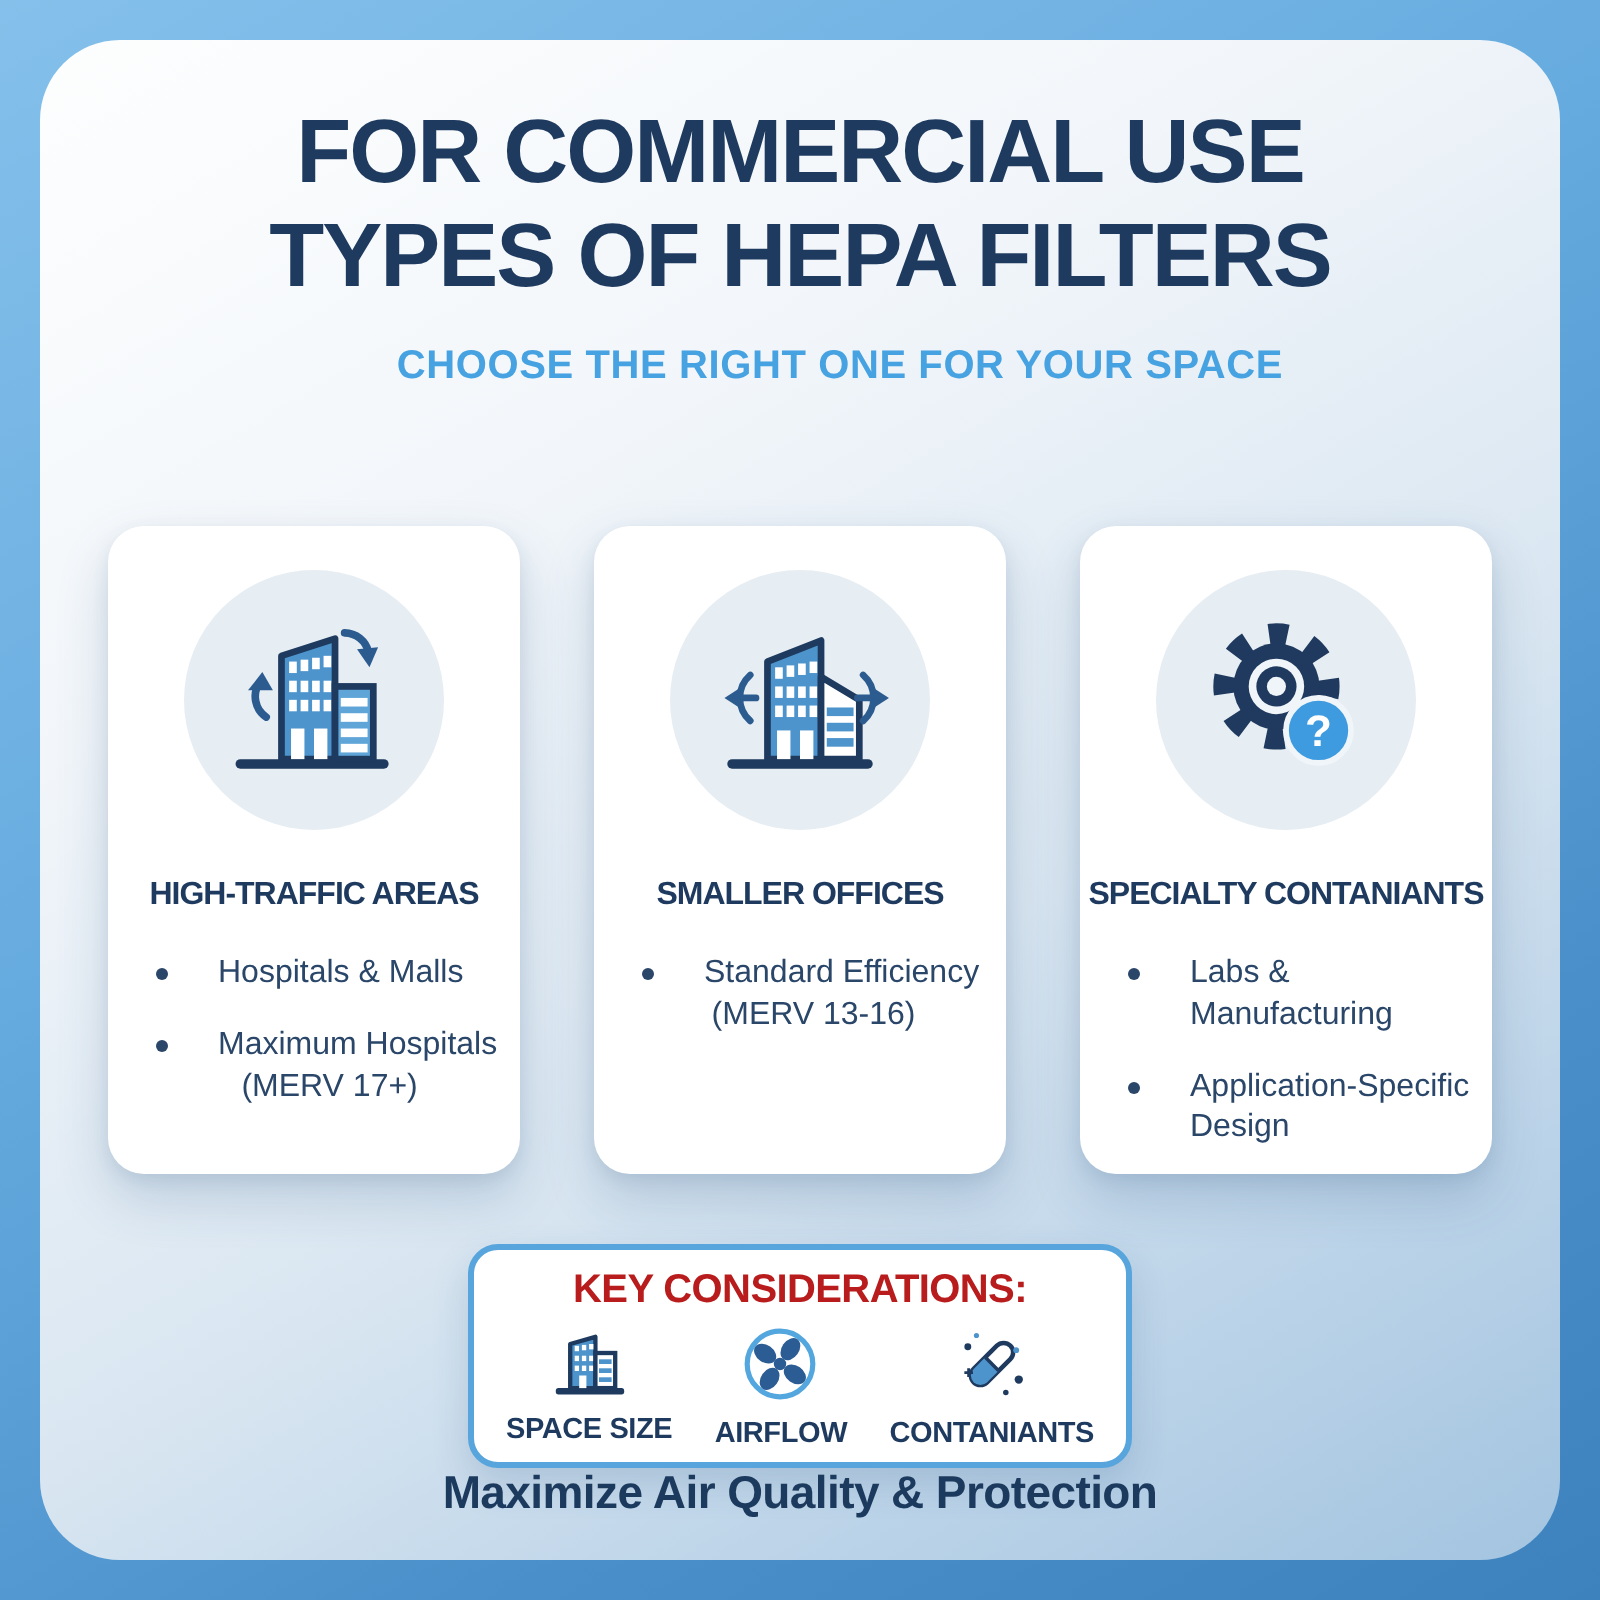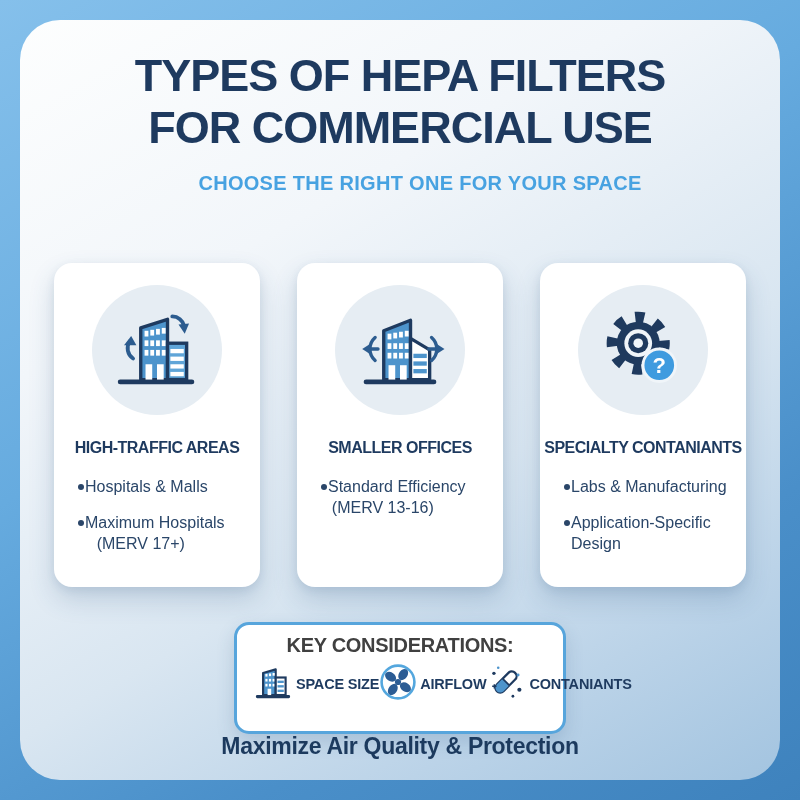--- a/index.html
+++ b/index.html
@@ -17,46 +17,46 @@
 
   
   .cards{position:absolute;top:243px;left:0;width:100%;display:flex;justify-content:center;gap:37px;}
   .card{width:206px;height:324px;background:#FFFFFF;border-radius:18px;
         box-shadow:0 12px 26px rgba(45,85,130,.20),0 3px 8px rgba(45,85,130,.10);}
   .icon-circle{width:130px;height:130px;margin:22px auto 0;border-radius:50%;background:#E6EDF3;
         display:flex;align-items:center;justify-content:center;}
   .card-title{margin-top:24px;text-align:center;font-size:16px;font-weight:bold;color:#1E3A5F;
         letter-spacing:-.5px;white-space:nowrap;}
   .bullets{margin:20px 10px 0 24px;}
-  .bullet{display:flex;gap:1px;margin-bottom:15px;font-size:16px;color:#2A4669;line-height:1.3;}
+  .bullet{display:flex;gap:25px;margin-bottom:15px;font-size:16px;color:#2A4669;line-height:1.3;}
   .dot{width:6px;height:6px;border-radius:50%;background:#2A4669;margin-top:7px;flex:none;}
   .bullet-sub{display:block;text-align:center;padding-right:28px;}
   .bullet-sub:empty{display:none;}
 
   
   .key-box{position:absolute;top:602px;left:50%;transform:translateX(-50%);width:326px;height:106px;
         background:#FFFFFF;border:3px solid #57A5DC;border-radius:15px;
         box-shadow:0 8px 18px rgba(45,85,130,.18);}
-  .key-title{margin-top:9px;text-align:center;font-size:20px;font-weight:bold;color:#404040;letter-spacing:-.3px;}
+  .key-title{margin-top:9px;text-align:center;font-size:20px;font-weight:bold;color:#b91c1c;letter-spacing:-.3px;}
   .key-items{display:flex;justify-content:space-between;padding:6px 16px 0 16px;}
-  .key-item{display:flex;flex-direction:row;align-items:center;gap:3px;}
+  .key-item{display:flex;flex-direction:column;align-items:center;gap:3px;}
   .key-label{font-size:14.5px;font-weight:bold;color:#1E3A5F;letter-spacing:-.2px;white-space:nowrap;}
 
   .tagline{position:absolute;top:713px;left:0;width:100%;text-align:center;
         font-size:23px;font-weight:bold;color:#1C3A5E;letter-spacing:-.3px;}
 </style>
 </head>
 <body>
 
 <div class="stage">
   <div class="panel">
 
     <div class="title">
+      <div>FOR COMMERCIAL USE</div>
       <div>TYPES OF HEPA FILTERS</div>
-      <div>FOR COMMERCIAL USE</div>
     </div>
     <div class="subtitle">CHOOSE THE RIGHT ONE FOR YOUR SPACE</div>
 
     <div class="cards">
 
       <div class="card">
         <div class="icon-circle">
           <span>
             <svg width="96" height="88" viewBox="0 0 100 92">
               <rect x="9" y="79" width="80" height="5" rx="2.5" fill="#1E3A5F"></rect>

